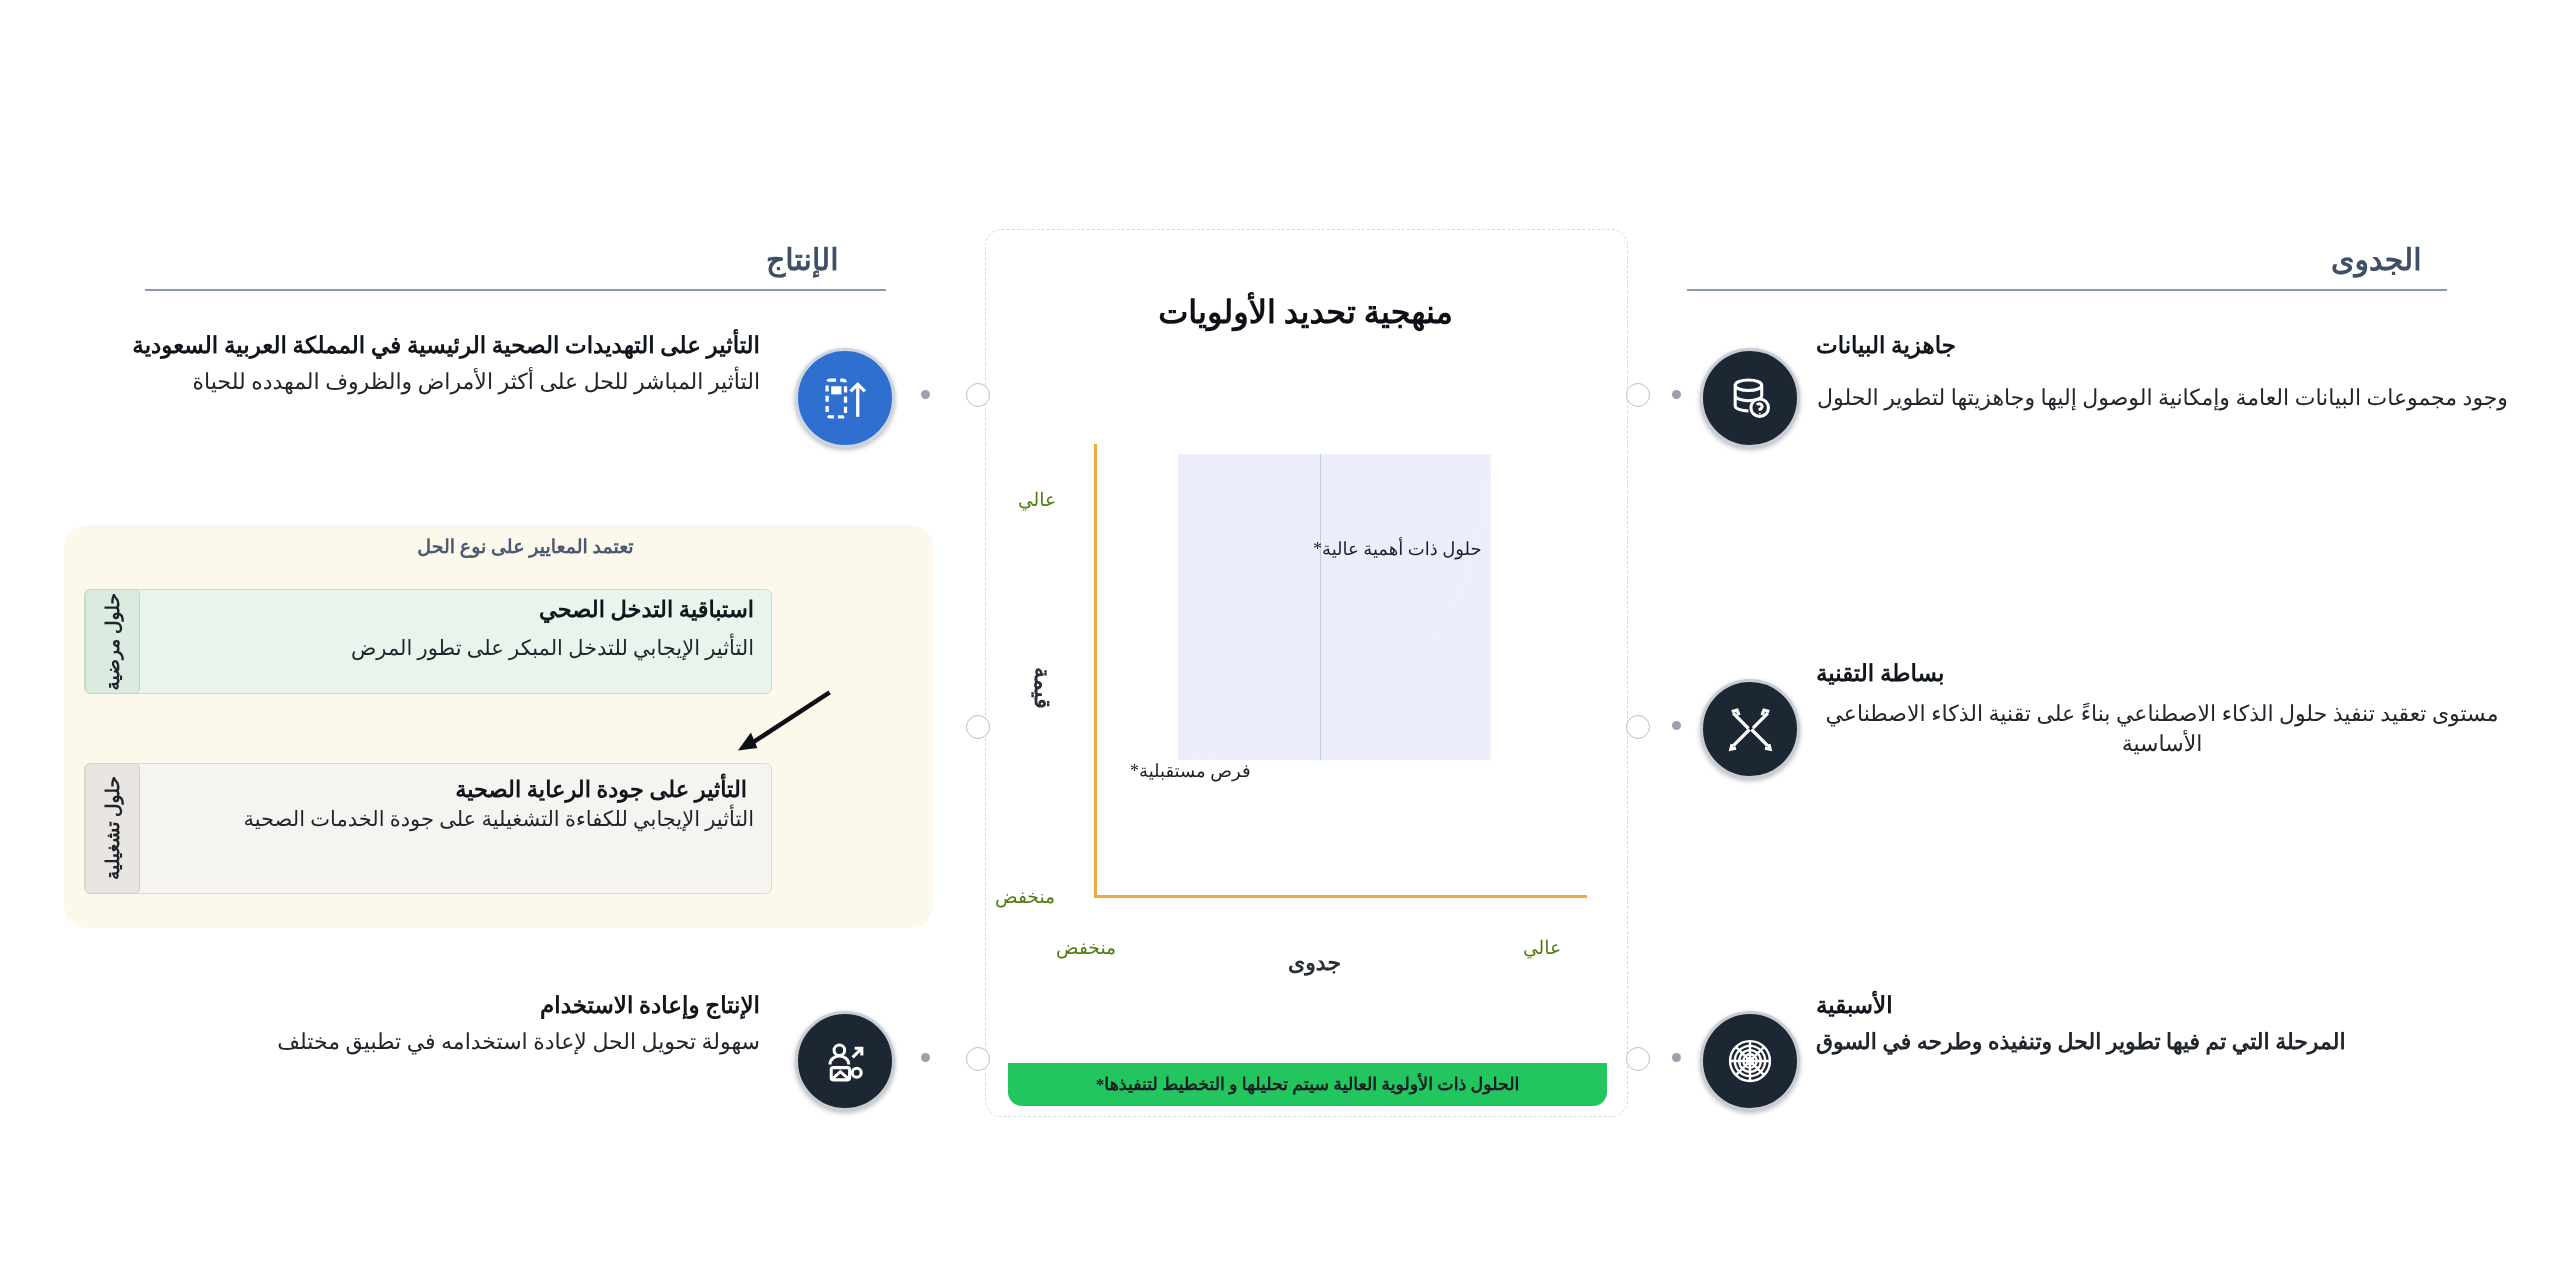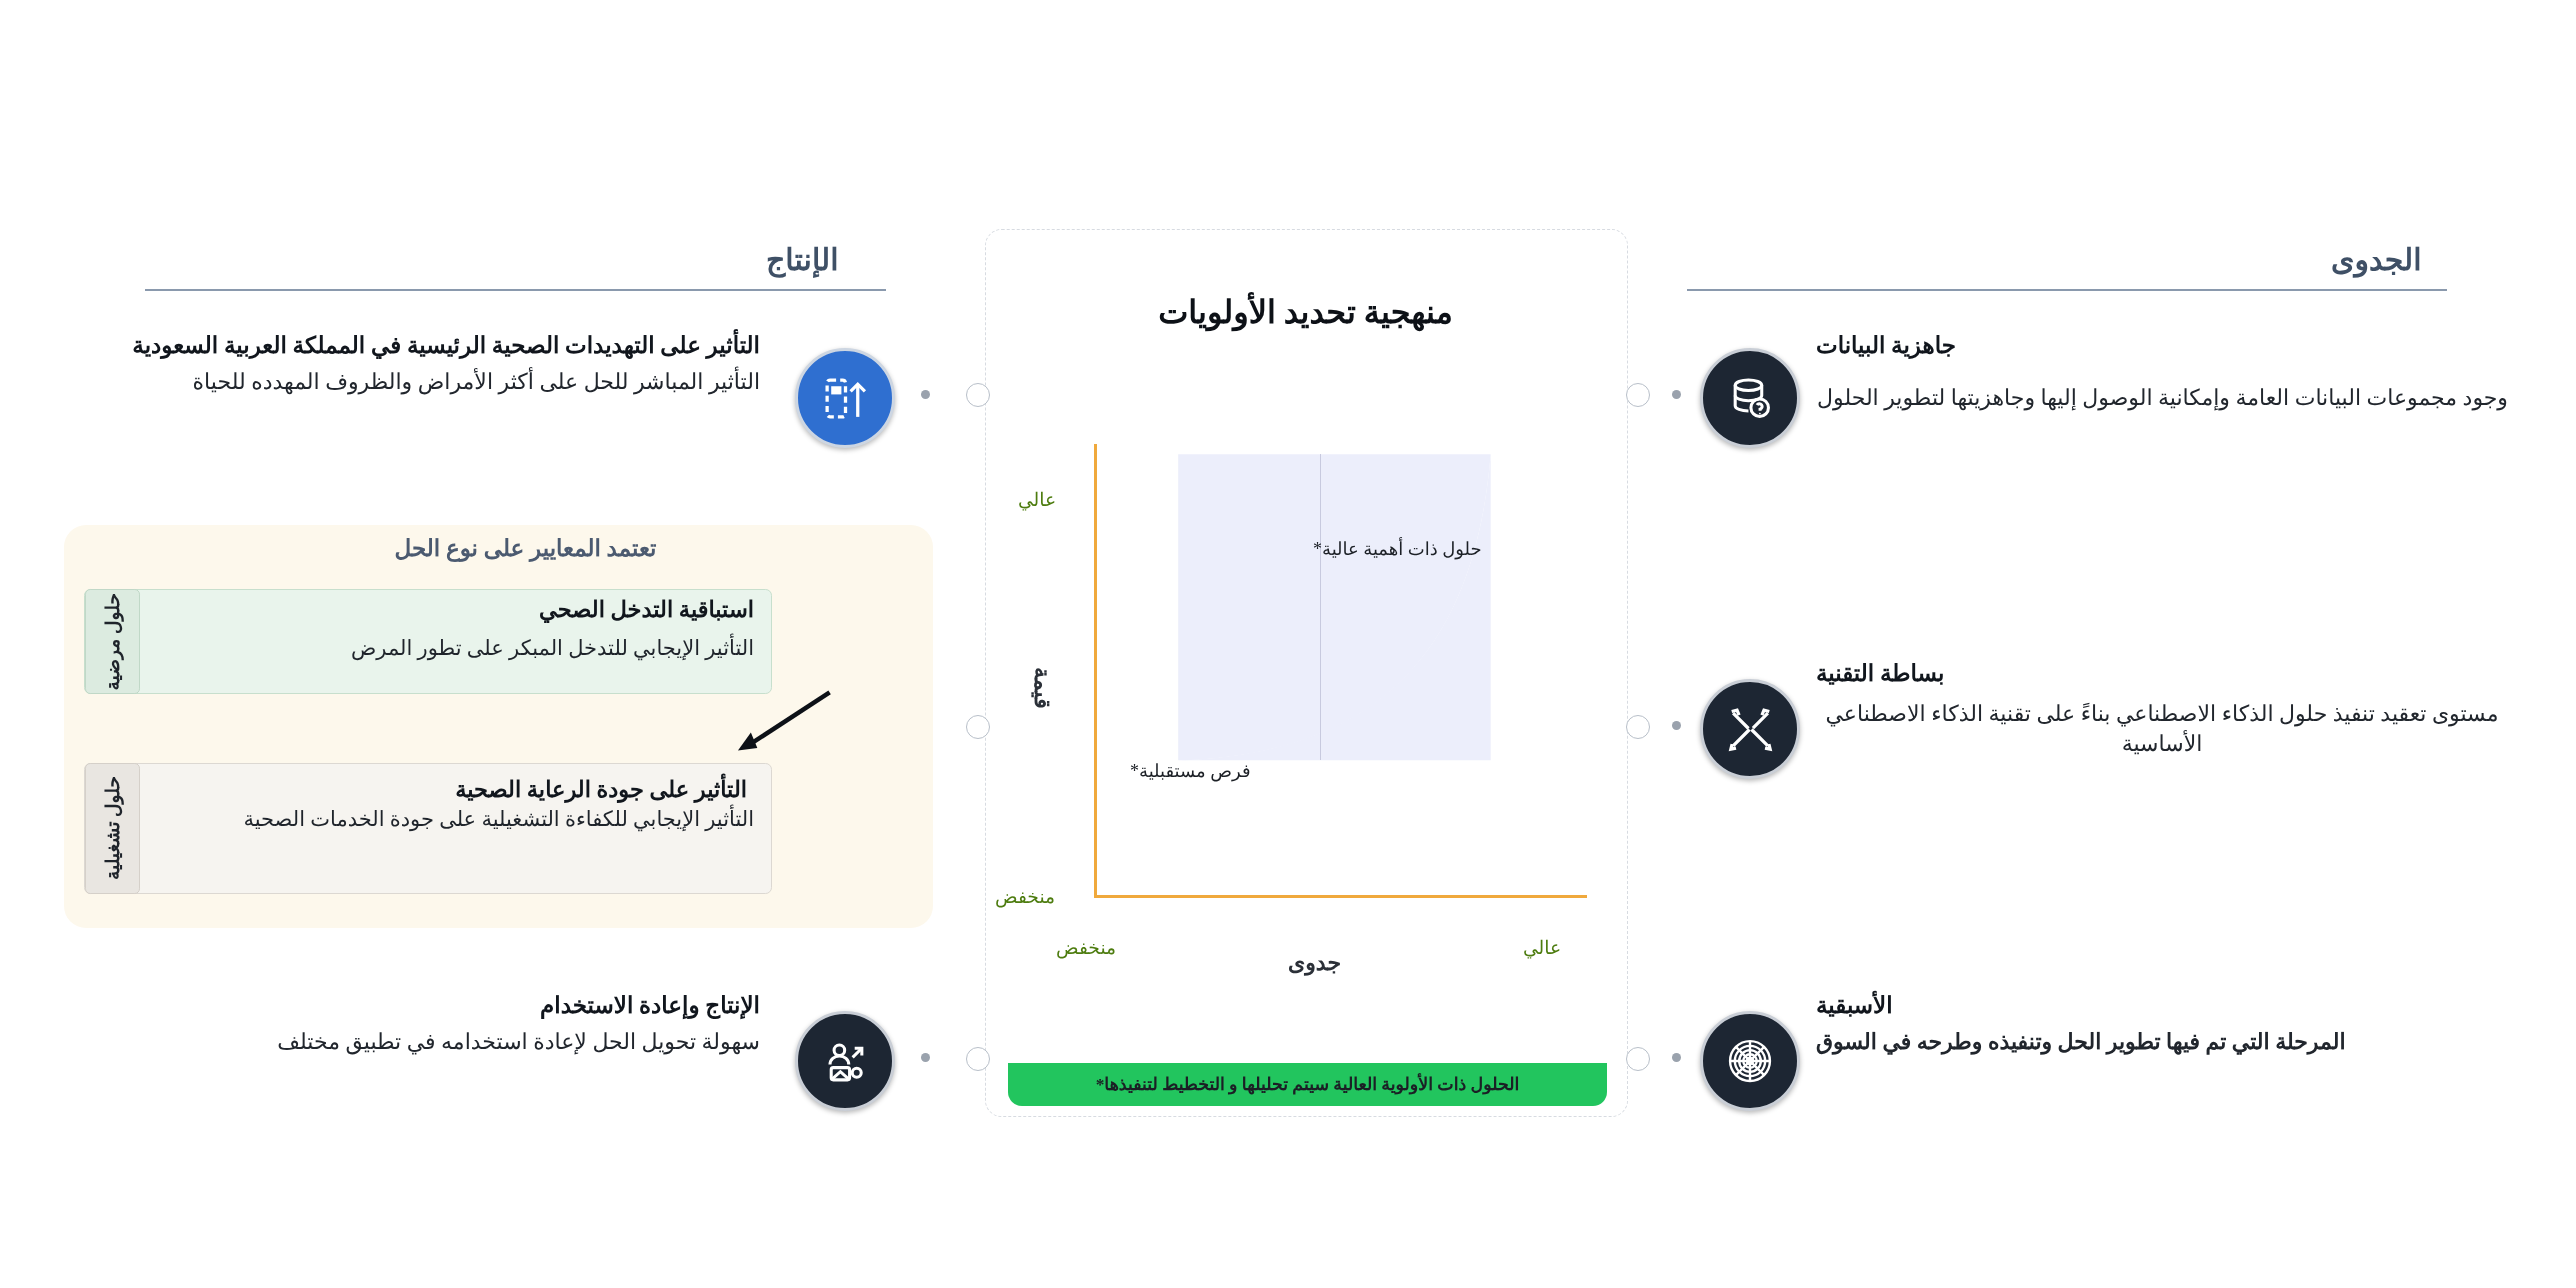--- a/index.html
+++ b/index.html
@@ -161,21 +161,21 @@
     top: 525px;
     width: 869px;
     height: 403px;
     background: #fdf8ec;
     border-radius: 22px;
   }
   .criteria-head {
     position: absolute;
     left: 64px; top: 535px; width: 869px;
     text-align: center;
-    font-size: 23px;
+    font-size: 19px;
     font-weight: bold;
     color: #4b5a70;
     padding-left: 27px;
   }
   .sub-box {
     position: absolute;
     border-radius: 6.4px;
   }
   .sub-box.green { background: #e9f4ec; border: 1.3px solid #c7dfcd; }
   .sub-box.grey  { background: #f6f4f0; border: 1.3px solid #dcd8d2; }

